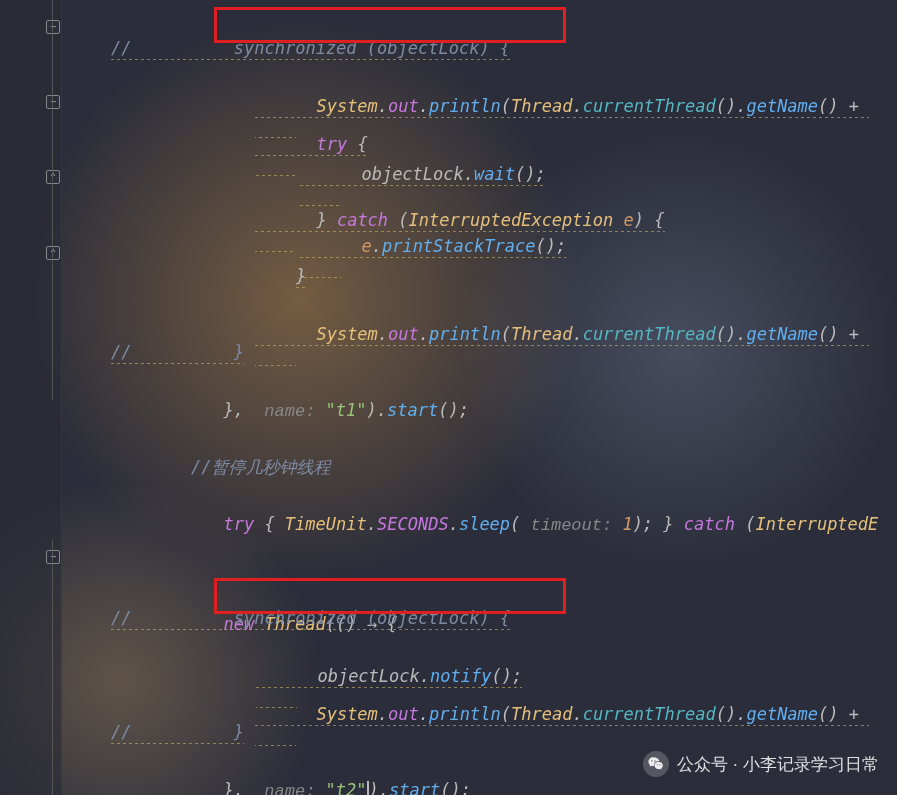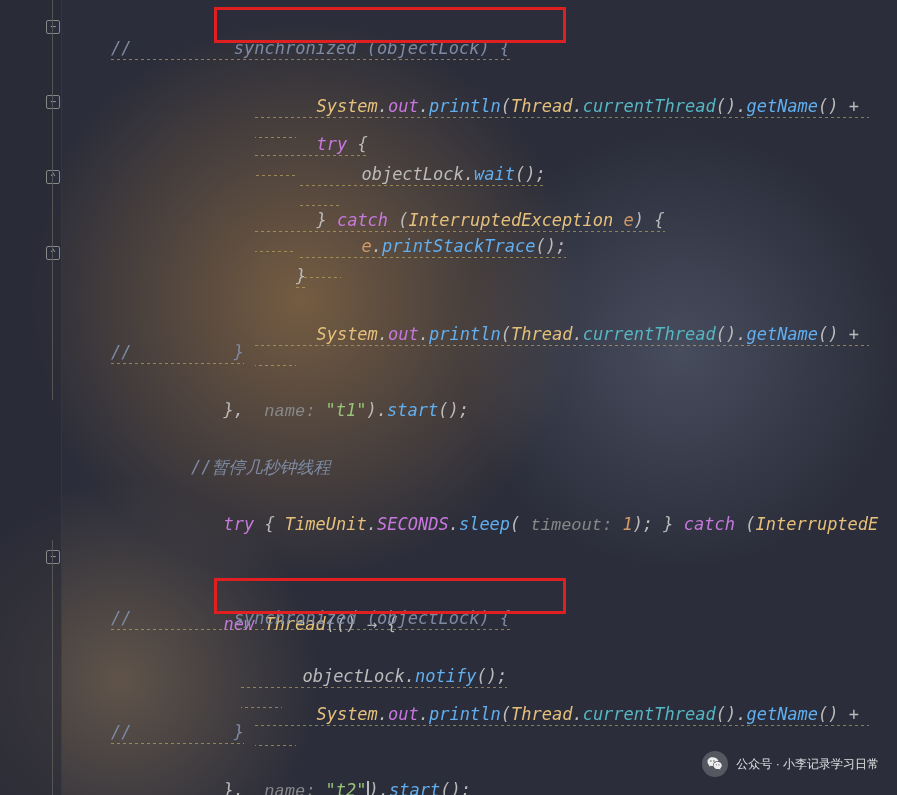--- a/index.html
+++ b/index.html
@@ -60,21 +60,21 @@
   .c-plain { color:#BBBBBB; }
   .c-str { color:#98C379; }
   .c-param { color:#888; font-style:italic;font-family:Liberation Mono, monospace; }
   .c-op { color:#BBBBBB; }
   .c-paren { color:#BBBBBB; }
   .redbox {
     position:absolute; border:3px solid #E02020;
   }
   .watermark {
     position:absolute; right:18px; bottom:18px;
-    color:rgba(255,255,255,0.85); font-size:12px;
+    color:rgba(255,255,255,0.85); font-size:17px;
     font-family:sans-serif; font-style:normal;
     display:flex; align-items:center; gap:8px;
   }
   .wx-icon {
     width:26px; height:26px; border-radius:50%;
     background:rgba(255,255,255,0.2);
     display:inline-flex; align-items:center; justify-content:center;
     font-size:16px;
   }
   .caret {
@@ -165,21 +165,21 @@
   <div class="line" style="top:574px;left:92px">
     <span>
       <span class="c-kw">new</span><span class="c-plain"> </span><span class="c-type">Thread</span><span class="c-plain">(() → {</span>
     </span>
   </div>
 
   <div class="line" style="top:588px;left:0">
     <span class="c-comment sq">//          synchronized (objectLock) {</span>
   </div>
 
-  <div class="line" style="top:626px;left:171px">
+  <div class="line" style="top:626px;left:186px">
     <span class="sq">
       <span class="c-plain">objectLock</span><span class="c-op">.</span><span class="c-method">notify</span><span class="c-plain">();</span>
     </span>
   </div>
 
   <div class="line" style="top:664px;left:185px">
     <span class="sq">
       <span class="c-type">System</span><span class="c-op">.</span><span class="c-field">out</span><span class="c-op">.</span><span class="c-method">println</span><span class="c-paren">(</span><span class="c-type">Thread</span><span class="c-op">.</span><span class="c-methodi">currentThread</span><span class="c-plain">().</span><span class="c-method">getName</span><span class="c-plain">() + </span>
     </span>
   </div>

